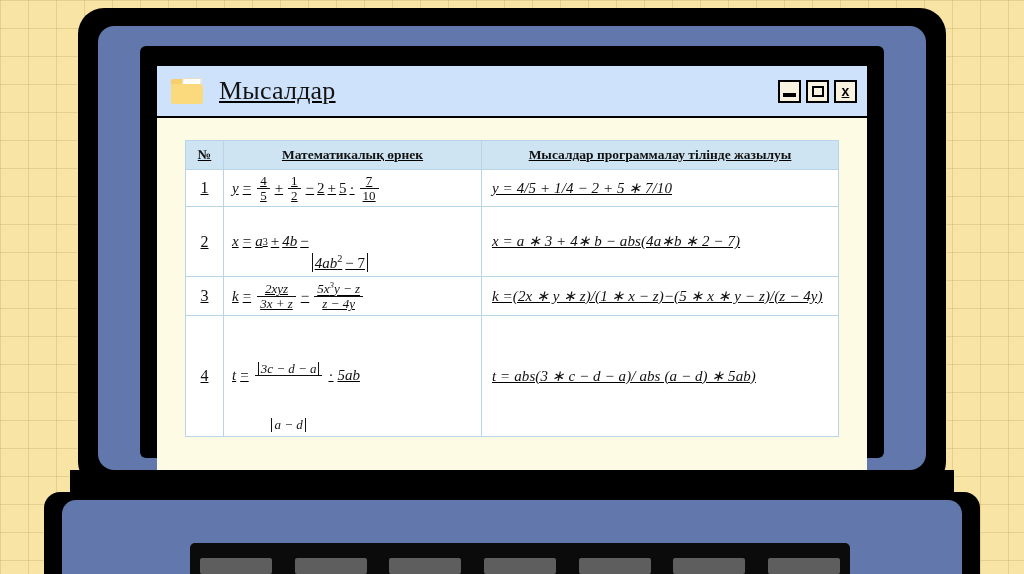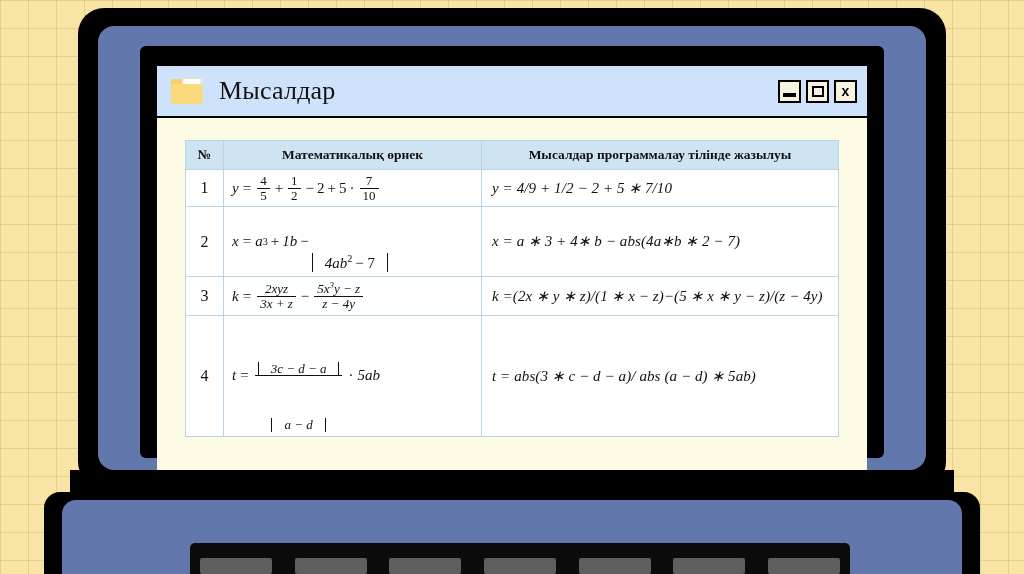--- a/index.html
+++ b/index.html
@@ -42,20 +42,21 @@
     border-radius: 6px;
   }
   .screen {
     position: absolute;
     left: 157px; top: 66px;
     width: 710px; height: 452px;
     background: #fdfbe4;
     overflow: hidden;
     display: flex;
     flex-direction: column;
+    text-decoration: underline;
   }
 
   
   .hinge {
     position: absolute;
     left: 70px; top: 470px;
     width: 884px; height: 26px;
     background: #000;
   }
   .base-outer {
@@ -194,21 +195,21 @@
     text-align: center;
     line-height: 1.05;
     margin: 0 2px;
   }
   .frac .n { display: block; border-bottom: 1.3px solid #111; padding: 0 3px; font-size: 13px; }
   .frac .d { display: block; padding: 0 3px; font-size: 13px; }
   .abs {
     display: inline-block;
     border-left: 1.3px solid #111;
     border-right: 1.3px solid #111;
-    padding: 0 12px;
+    padding: 0 2px;
     margin-top: 42px;
   }
   sup { font-size: 0.68em; vertical-align: super; }
   .mrow { display: flex; align-items: center; white-space: nowrap; }
 
   
   .taskbar {
     height: 40px;
     background: #cfe2fb;
     border-top: 2px solid #000;
@@ -370,33 +371,33 @@
                 <span>2</span>
                 <span style="margin:0 3px;">+</span>
                 <span>5</span>
                 <span style="margin:0 3px;">·</span>
                 <span class="frac">
                   <span class="n">7</span>
                   <span class="d">10</span>
                 </span>
               </div>
             </td>
-            <td class="prog">y = 4/9 + 1/2 − 2 + 5 ∗ 7/10</td>
+            <td class="prog">y = 4/5 + 1/4 − 2 + 5 ∗ 7/10</td>
           </tr>
 
           <tr>
             <td class="num">2</td>
             <td class="math">
               <div class="mrow">
                 <span class="mi">x</span>
                 <span style="margin:0 4px;">=</span>
                 <span class="mi">a</span>
                   <sup>3</sup>
                 <span style="margin:0 3px;">+</span>
-                <span class="mi">1b</span>
+                <span class="mi">4b</span>
                 <span style="margin:0 3px;">−</span>
                 <span class="abs">
                   <span class="mi">4ab</span><sup>2</sup><span style="margin-left:3px;">− 7</span>
                 </span>
               </div>
             </td>
             <td class="prog">x = a ∗ 3 + 4∗ b − abs(4a∗b ∗ 2 − 7)</td>
           </tr>
 
           <tr>

